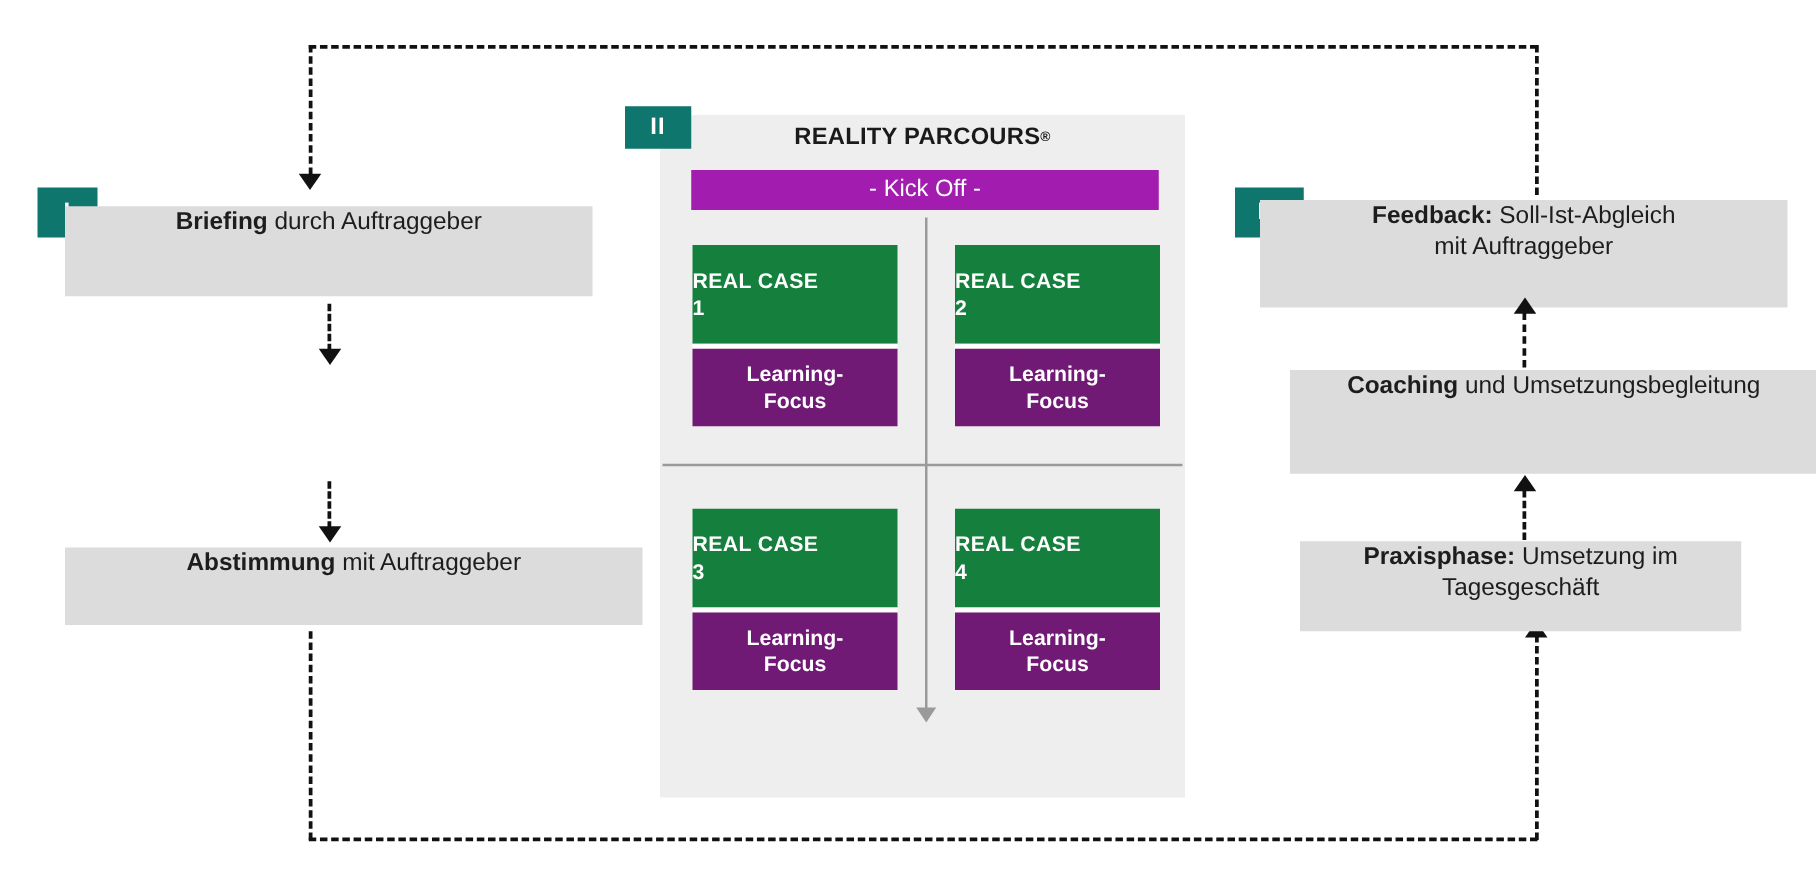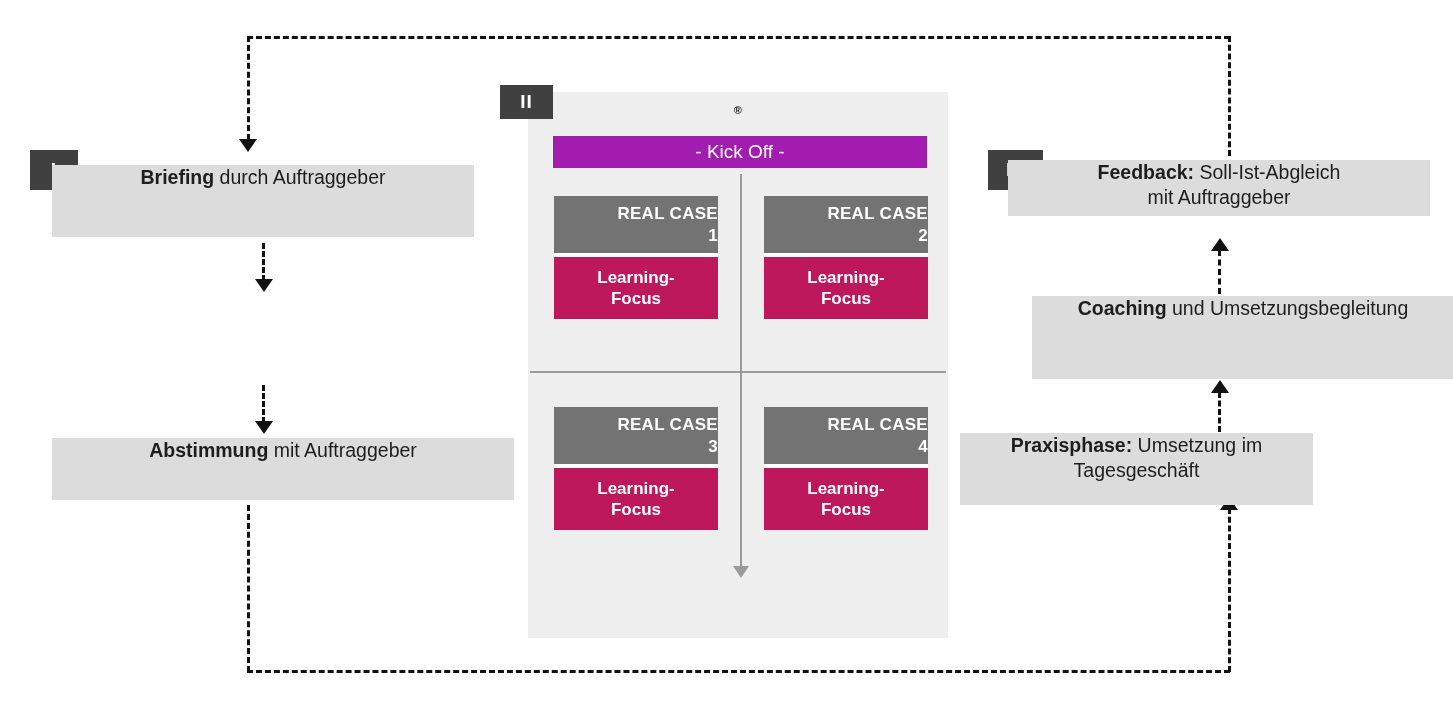--- a/index.html
+++ b/index.html
@@ -2,38 +2,38 @@
 <html><head>
 <meta charset="utf-8">
 <style>
   html,body{margin:0;padding:0;background:#ffffff;}
   body{font-family:"Liberation Sans",sans-serif;color:#1a1a1a;}
   #stage{position:relative;width:1453px;height:709px;overflow:hidden;background:#ffffff;}
 
   .box{position:absolute;background:#dcdcdc;display:flex;align-items:flex-start;justify-content:center;text-align:center;line-height:1.3;font-size:19.5px;color:#1d1d1d;padding:0 10px;box-sizing:border-box;}
   .box b{font-weight:bold;}
 
-  .badge{position:absolute;background:#404040;color:#ffffff;display:flex;align-items:center;justify-content:center;font-weight:bold;font-size:19px;letter-spacing:1px;}
+  .badge{position:absolute;background:#0f766e;color:#ffffff;display:flex;align-items:center;justify-content:center;font-weight:bold;font-size:19px;letter-spacing:1px;}
 
   
   #panel{position:absolute;left:528px;top:92px;width:420px;height:546px;background:#eeeeee;}
   #panel-title{position:absolute;left:528px;top:96px;width:420px;height:28px;display:flex;align-items:center;justify-content:center;font-weight:bold;font-size:19px;color:#1a1a1a;letter-spacing:.2px;}
   #panel-title .reg{font-size:11px;vertical-align:super;font-weight:bold;}
 
   .redbar{position:absolute;background:#a21caf;color:#ffffff;display:flex;align-items:center;justify-content:center;text-align:center;}
   #kickoff{left:553px;top:136px;width:374px;height:32px;font-size:19px;}
   #secrets{left:553px;top:580px;width:374px;height:30px;font-size:15.5px;font-weight:bold;letter-spacing:.3px;}
 
   .vdiv{position:absolute;background:#9a9a9a;}
   .hdiv{position:absolute;background:#9a9a9a;}
 
   .card{position:absolute;width:164px;}
-  .card .head{background:#737373;color:#fff;height:57px;display:flex;flex-direction:column;align-items:flex-end;justify-content:center;font-weight:bold;font-size:17px;line-height:1.25;letter-spacing:.3px;}
+  .card .head{background:#15803d;color:#fff;height:79px;display:flex;flex-direction:column;align-items:flex-start;justify-content:center;font-weight:bold;font-size:17px;line-height:1.25;letter-spacing:.3px;}
   .card .gap{height:4px;background:#ffffff;}
-  .card .focus{background:#be185d;color:#ffffff;height:62px;display:flex;flex-direction:column;align-items:center;justify-content:center;font-weight:bold;font-size:17px;line-height:1.25;}
+  .card .focus{background:#701a75;color:#ffffff;height:62px;display:flex;flex-direction:column;align-items:center;justify-content:center;font-weight:bold;font-size:17px;line-height:1.25;}
 
   
   .dashv{position:absolute;width:0;border-left:3px dashed #111;}
   .dashh{position:absolute;height:0;border-top:3px dashed #111;}
   .tri-down{position:absolute;width:0;height:0;border-left:9px solid transparent;border-right:9px solid transparent;border-top:13px solid #111;}
   .tri-up{position:absolute;width:0;height:0;border-left:9px solid transparent;border-right:9px solid transparent;border-bottom:13px solid #111;}
   .tri-down-gray{position:absolute;width:0;height:0;border-left:8px solid transparent;border-right:8px solid transparent;border-top:12px solid #9a9a9a;}
 </style>
 </head>
 <body>
@@ -67,20 +67,21 @@
 
   <div class="box" style="left:52px;top:438px;width:462px;height:62px;">
     <span>
       <b>Abstimmung</b><span> mit Auftraggeber</span>
     </span>
   </div>
 
   <div id="panel"></div>
 
   <div id="panel-title">
+    <span>REALITY PARCOURS</span>
       <span class="reg">®</span>
   </div>
 
   <div class="badge" style="left:500px;top:85px;width:53px;height:34px;">II</div>
 
   <div class="redbar" id="kickoff">- Kick Off -</div>
 
   <div class="vdiv" style="left:740px;top:174px;width:2px;height:396px;"></div>
   <div class="hdiv" style="left:530px;top:371px;width:416px;height:2px;"></div>
   <div class="tri-down-gray" style="left:733px;top:566px;"></div>
@@ -129,39 +130,39 @@
     <div class="gap"></div>
     <div class="focus">
       <span>Learning-</span>
       <span>Focus</span>
     </div>
   </div>
 
 
   <div class="badge" style="left:988px;top:150px;width:55px;height:40px;">III</div>
 
-  <div class="box" style="left:1008px;top:160px;width:422px;height:56px;">
+  <div class="box" style="left:1008px;top:160px;width:422px;height:86px;">
     <span>
       <b>Feedback:</b><span> Soll-Ist-Abgleich</span><br>
       <span>mit Auftraggeber</span>
     </span>
   </div>
 
   <div class="dashv" style="left:1218px;top:250px;height:44px;"></div>
   <div class="tri-up" style="left:1211px;top:238px;"></div>
 
   <div class="box" style="left:1008px;top:296px;width:422px;height:83px;margin-left:24px;">
     <span>
       <b>Coaching</b><span> und Umsetzungsbegleitung</span>
     </span>
   </div>
 
   <div class="dashv" style="left:1218px;top:392px;height:40px;"></div>
   <div class="tri-up" style="left:1211px;top:380px;"></div>
 
-  <div class="box" style="left:960px;top:433px;width:353px;height:72px;">
+  <div class="box" style="left:1040px;top:433px;width:353px;height:72px;">
     <span>
       <b>Praxisphase:</b><span> Umsetzung im</span><br>
       <span>Tagesgeschäft</span>
     </span>
   </div>
 
 </div>
 
 </body></html>

